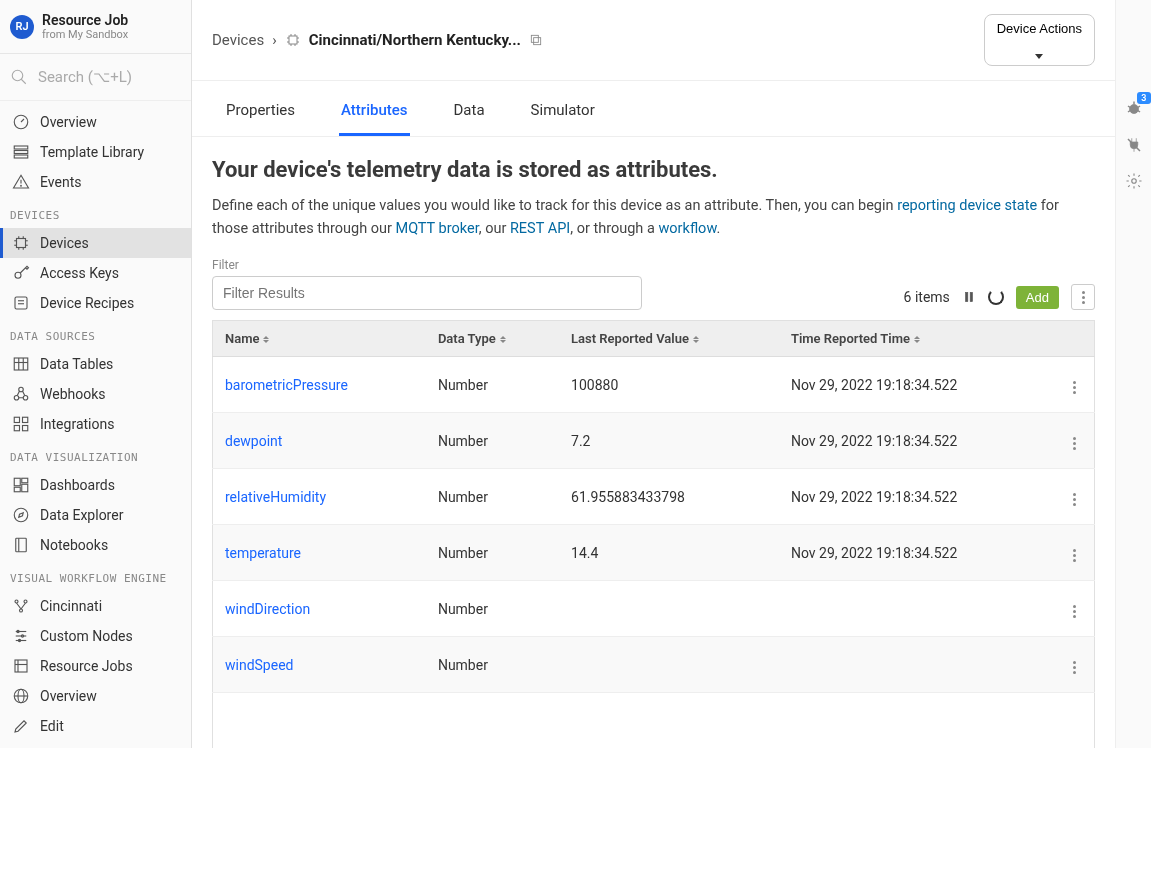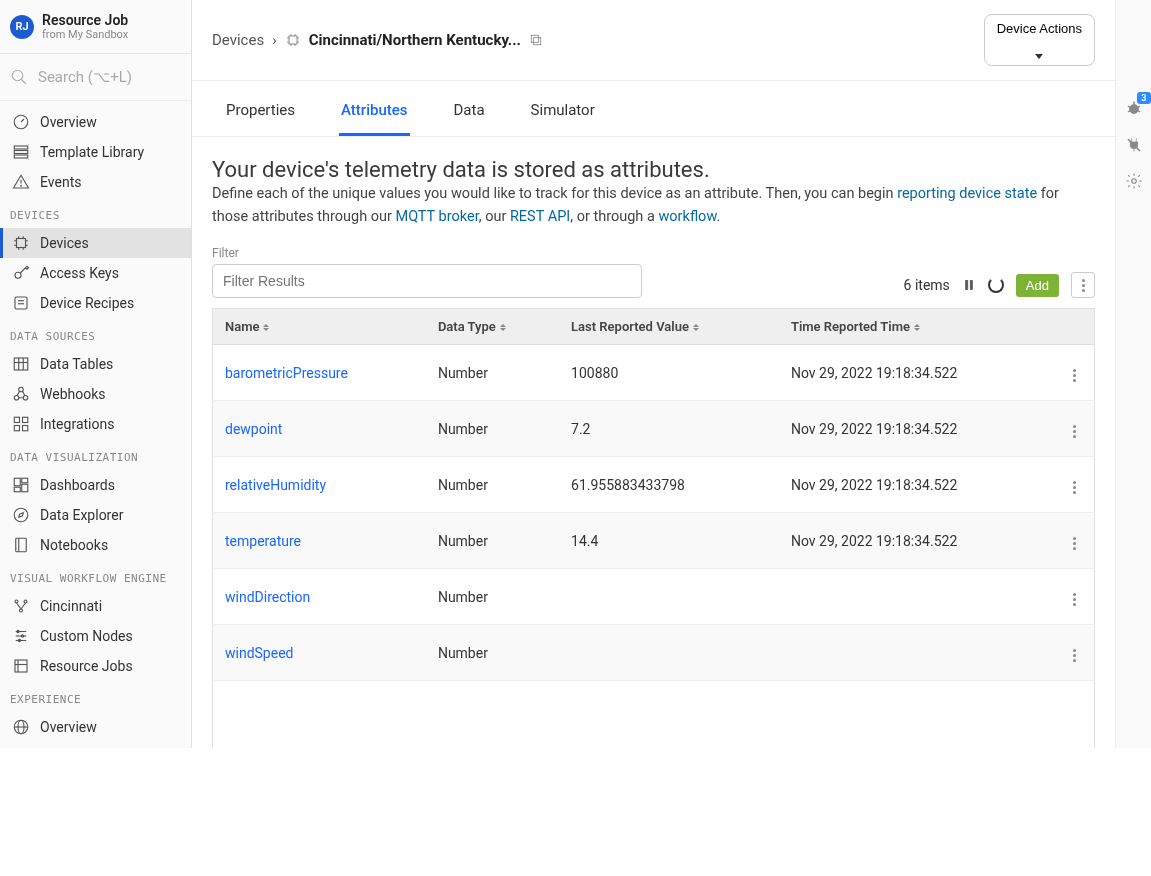--- a/index.html
+++ b/index.html
@@ -27,21 +27,21 @@
 .breadcrumb .current { font-weight: 700; color: #222; }
 .breadcrumb svg { width: 16px; height: 16px; stroke: #888; fill: none; }
 .btn-outline { border: 1px solid #ccc; background: #fff; padding: 6px 12px; border-radius: 8px; font-size: 13px; cursor: pointer; display: flex; align-items: center; gap: 18px; flex-direction: column; }
 .caret-down { width: 0; height: 0; border-left: 4px solid transparent; border-right: 4px solid transparent; border-top: 5px solid #333; }
 
 .tabs { display: flex; gap: 30px; padding: 0 20px; border-bottom: 1px solid #eee; }
 .tab { padding: 20px 2px 14px; font-size: 15px; color: #333; cursor: pointer; margin-left: 12px; }
 .tab.active { color: #1a66ff; font-weight: 500; border-bottom: 3px solid #1a66ff; }
 
 .content { padding: 20px; }
-.heading { font-size: 22px; font-weight: 400; color: #3a3a3a; }
+.heading { font-size: 22px; font-weight: 700; color: #3a3a3a; margin-bottom: 12px; }
 .desc { font-size: 14.5px; color: #444; line-height: 1.6; margin-bottom: 18px; }
 .desc a { color: #0369a1; text-decoration: none; }
 
 .filter-block { display: flex; align-items: flex-end; justify-content: space-between; margin-bottom: 10px; }
 .filter-label { font-size: 12px; color: #888; margin-bottom: 4px; }
 .filter-input { width: 430px; padding: 8px 10px; border: 1px solid #ccc; border-radius: 4px; font-size: 14px; }
 .filter-right { display: flex; align-items: center; gap: 12px; }
 .count-text { font-size: 14px; color: #333; }
 .icon-btn { width: 14px; height: 14px; cursor: pointer; stroke: #555; fill: #555; }
 .spinner { width: 16px; height: 16px; border: 2px solid #333; border-top-color: transparent; border-radius: 50%; }
@@ -222,21 +222,20 @@
       </div>
       <div class="sb-item">
         <svg class="ico" viewBox="0 0 24 24">
             <rect x="4" y="4" width="16" height="16"></rect>
             <line x1="8" y1="4" x2="8" y2="20"></line>
             <line x1="4" y1="10" x2="20" y2="10"></line>
           </svg>
         <span>Resource Jobs</span>
       </div>
 
-      <div class="sb-section-label">EXPERIENCE</div>
       <div class="sb-item">
         <svg class="ico" viewBox="0 0 24 24">
             <circle cx="12" cy="12" r="9"></circle>
             <ellipse cx="12" cy="12" rx="4" ry="9"></ellipse>
             <line x1="3" y1="12" x2="21" y2="12"></line>
           </svg>
         <span>Overview</span>
       </div>
       <div class="sb-item">
         <svg class="ico" viewBox="0 0 24 24">

